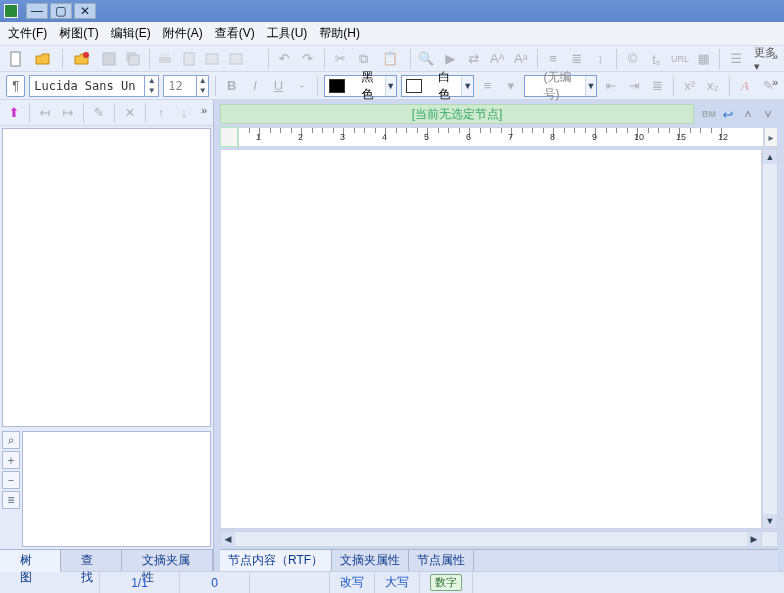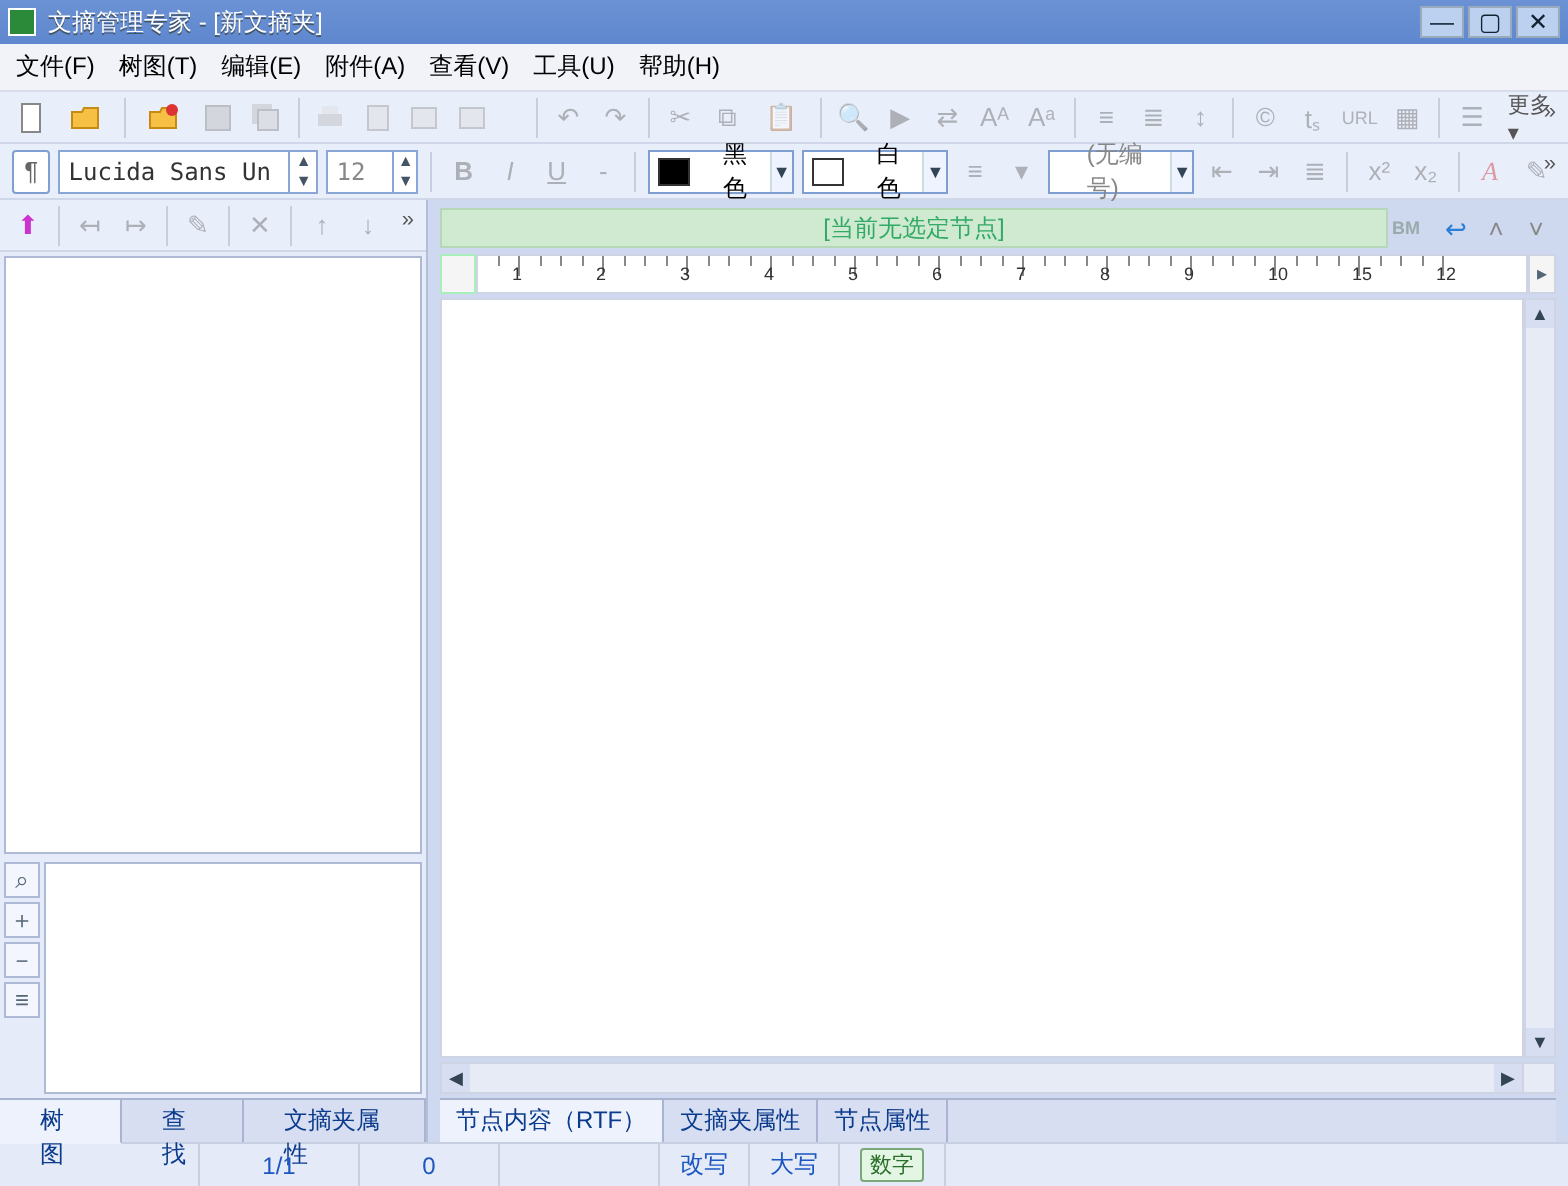--- a/index.html
+++ b/index.html
@@ -50,21 +50,21 @@
   .leftpane .bottomctrl .btncol { width:22px; display:flex; flex-direction:column; gap:2px; padding:2px; }
   .leftpane .bottomctrl .btncol .sq { width:18px; height:18px; border:1px solid #aeb9d6; background:#f3f6ff; font-size:12px; display:flex; align-items:center; justify-content:center; color:#567; cursor:pointer; }
   .leftpane .bottomctrl .inner { flex:1; background:#fff; border:1px solid #aeb9d6; margin:2px 2px 2px 0; }
   .leftpane .tabs { height:22px; display:flex; border-top:1px solid #a9b4d1; background:#d7def1; }
   .leftpane .tabs .tab { padding:2px 20px; border-right:1px solid #a9b4d1; color:#0b3b8c; cursor:pointer; font-size:12px; }
   .leftpane .tabs .tab:first-child { background:#eef2fd; border-bottom:1px solid #eef2fd; margin-bottom:-1px; }
 
   .rightpane { flex:1; display:flex; flex-direction:column; }
   .rightpane .msgbar { height:22px; margin:3px 6px 2px 6px; display:flex; align-items:center; }
   .rightpane .msgbar .msg { flex:1; height:20px; background:#cfead1; border:1px solid #b5d7b7; text-align:center; font-size:12px; color:#3a6; display:flex; align-items:center; justify-content:center; }
-  .rightpane .msgbar .bm { width:20px; color:#9aa; font-size:9px; text-align:left; margin:0 2px;font-weight:bold; }
+  .rightpane .msgbar .bm { width:20px; color:#9aa; font-size:9px; text-align:right; margin:0 2px;font-weight:bold; }
   .rightpane .msgbar .ico { width:20px; height:18px; display:flex; align-items:center; justify-content:center; font-size:13px; color:#888; cursor:pointer; }
   .rightpane .msgbar .ico.active { color:#2a7ed6; }
 
   .rulerwrap { margin:0 6px; height:20px; display:flex; align-items:stretch; }
   .rulerwrap .lbox { width:18px; border:1px solid #aeb; background:#f5f5f5; }
   .rulerwrap .ruler { flex:1; background:#fff; border:1px solid #cfd4e4; position:relative; overflow:hidden; font-size:9px; color:#666; }
   .rulerwrap .ruler .tick { position:absolute; top:0; width:1px; height:5px; background:#888; }
   .rulerwrap .ruler .ticklbl { position:absolute; top:4px; font-size:9px; color:#333; }
   .rulerwrap .rarrow { width:14px; border:1px solid #cfd4e4; background:#f5f5f5; display:flex; align-items:center; justify-content:center; font-size:10px; color:#567; cursor:pointer; }
 
@@ -89,21 +89,20 @@
   .statusbar .spread { flex:1; }
   .statusbar .tag { border:1px solid #7aa87a; background:#e3f6e3; padding:0 4px; color:#2a6e2a; font-size:11px; border-radius:2px; }
 
   .more-text { font-size:11px; color:#555; margin-left:4px; cursor:pointer; }
 </style>
 </head>
 <body>
 
 <div class="titlebar">
   <span class="appicon"></span>
-  <span class="title">文摘管理专家 - [新文摘夹]</span>
   <span class="btn">—</span>
   <span class="btn">▢</span>
   <span class="btn">✕</span>
 </div>
 
 <div class="menubar">
   <span>文件(F)</span>
   <span>树图(T)</span>
   <span>编辑(E)</span>
   <span>附件(A)</span>

